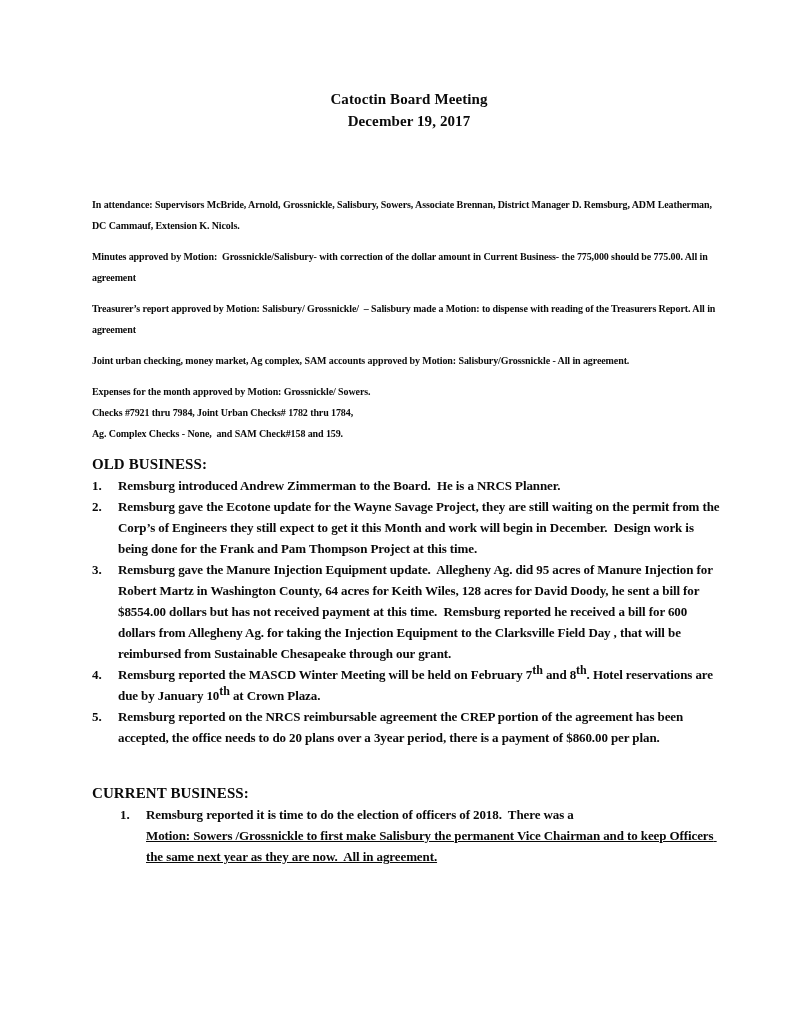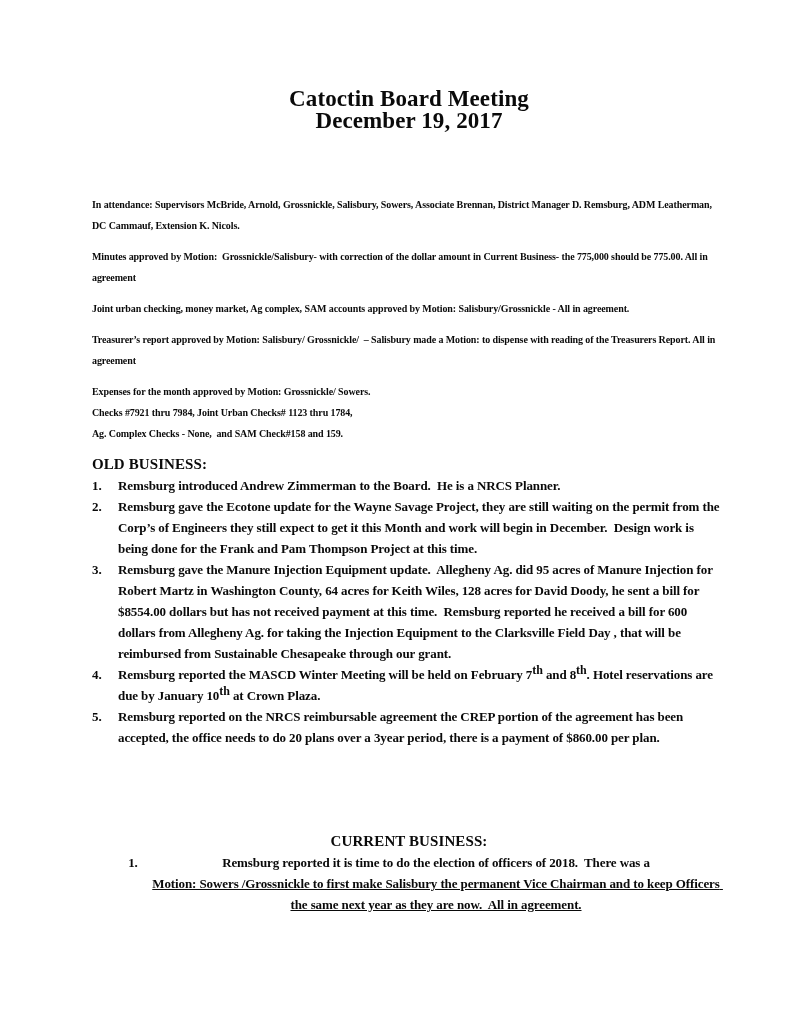--- a/index.html
+++ b/index.html
@@ -18,21 +18,21 @@
     color: #0a0a0a;
   }
   .content {
     position: absolute;
     left: 92px;
     top: 88px;
     width: 634px;
   }
   .title-block {
     text-align: center;
-    font-size: 23px;
+    font-size: 15px;
     line-height: 22px;
     margin-bottom: 62px;
     letter-spacing: 0.1px;
   }
   .para {
     font-size: 10px;
     line-height: 21px;
     letter-spacing: -0.1px;
     white-space: pre-wrap;
     margin: 0 0 10px 0;
@@ -54,22 +54,21 @@
   }
   .li .num {
     flex: none;
     width: 26px;
   }
   .li .txt {
     flex: 1;
     white-space: pre-wrap;
   }
   .current-section {
-    margin-top: 83px;
-    text-align: center;
+    margin-top: 35px;
   }
   .cb-list {
     margin-left: 28px;
   }
   .motion {
     display: block;
     text-decoration: underline;
   }
   sup {
     font-size: 12px;
@@ -85,26 +84,26 @@
 
     <div class="title-block">
       <div>Catoctin Board Meeting</div>
       <div>December 19, 2017</div>
     </div>
 
     <p class="para">In attendance: Supervisors McBride, Arnold, Grossnickle, Salisbury, Sowers, Associate Brennan, District Manager D. Remsburg, ADM Leatherman, DC Cammauf, Extension K. Nicols.</p>
 
     <p class="para">Minutes approved by Motion:  Grossnickle/Salisbury- with correction of the dollar amount in Current Business- the 775,000 should be 775.00. All in agreement</p>
 
+    <p class="para">Treasurer’s report approved by Motion: Salisbury/ Grossnickle/  – Salisbury made a Motion: to dispense with reading of the Treasurers Report. All in agreement</p>
+
     <p class="para">Joint urban checking, money market, Ag complex, SAM accounts approved by Motion: Salisbury/Grossnickle - All in agreement.</p>
 
-    <p class="para">Treasurer’s report approved by Motion: Salisbury/ Grossnickle/  – Salisbury made a Motion: to dispense with reading of the Treasurers Report. All in agreement</p>
-
     <p class="para">Expenses for the month approved by Motion: Grossnickle/ Sowers.
-Checks #7921 thru 7984, Joint Urban Checks# 1123 thru 1784,
+Checks #7921 thru 7984, Joint Urban Checks# 1782 thru 1784,
 Ag. Complex Checks - None,  and SAM Check#158 and 159.</p>
 
     <h2 class="section-heading">OLD BUSINESS:</h2>
 
     <div class="num-list">
 
       <div class="li">
         <span class="num">1.</span>
         <div class="txt">Remsburg introduced Andrew Zimmerman to the Board.  He is a NRCS Planner.</div>
       </div>

